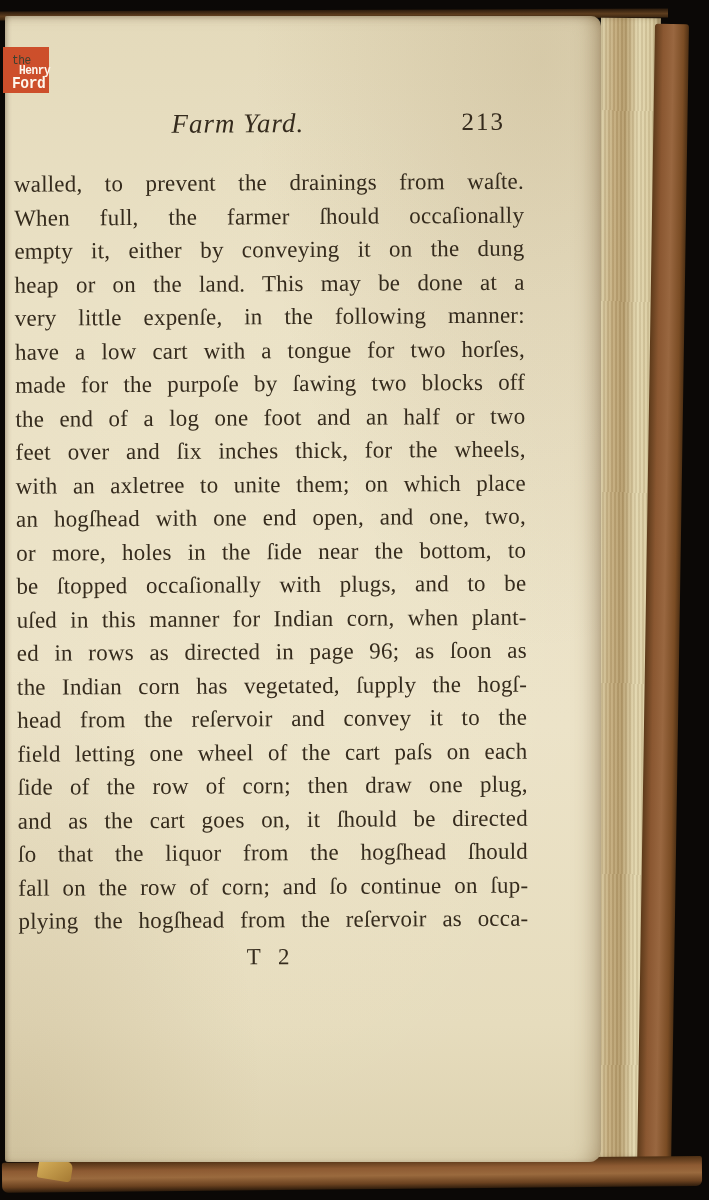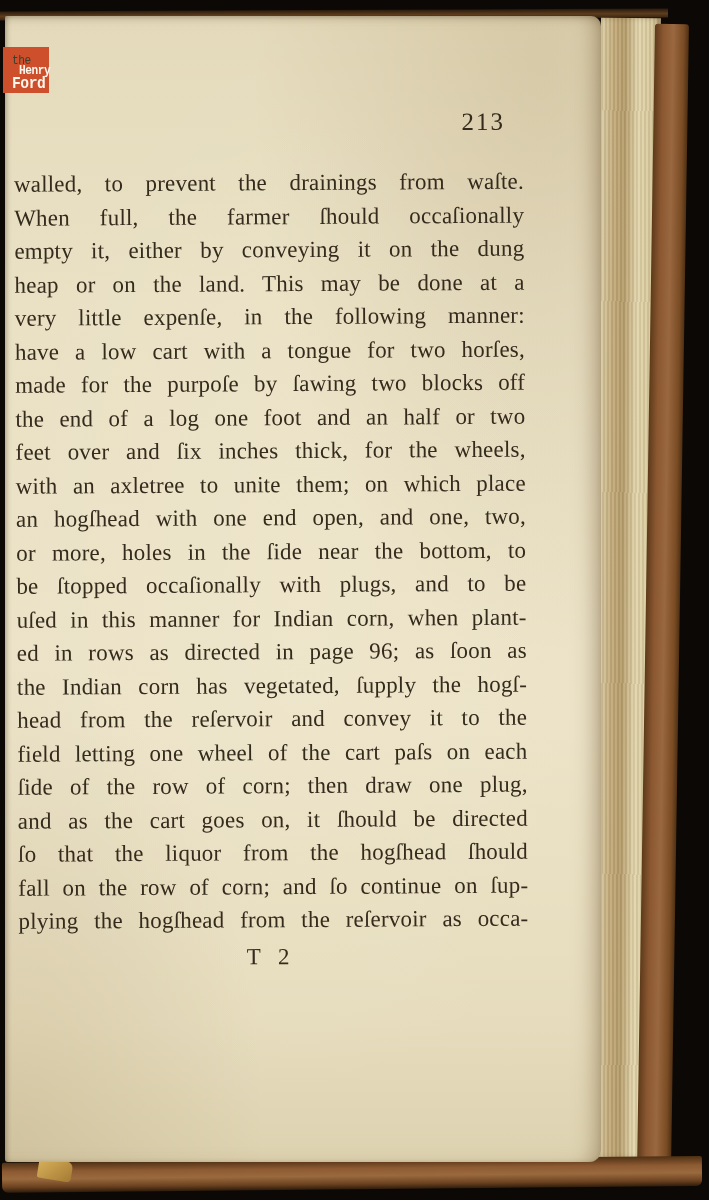--- a/index.html
+++ b/index.html
@@ -121,20 +121,21 @@
   <div class="top-edge-line"></div>
 
   <div class="page-edges"></div>
   <div class="leather-right"></div>
   <div class="leather-bottom"></div>
   <div class="leather-chip"></div>
 
   <div class="leaf">
     <div class="content">
       <div class="header">
+        <span class="header-title">Farm Yard.</span>
         <span class="page-num">213</span>
       </div>
       <div class="text-block">
           <div class="line">walled, to prevent the drainings from waſte.</div>
           <div class="line">When full, the farmer ſhould occaſionally</div>
           <div class="line">empty it, either by conveying it on the dung</div>
           <div class="line">heap or on the land. This may be done at a</div>
           <div class="line">very little expenſe, in the following manner:</div>
           <div class="line">have a low cart with a tongue for two horſes,</div>
           <div class="line">made for the purpoſe by ſawing two blocks off</div>

